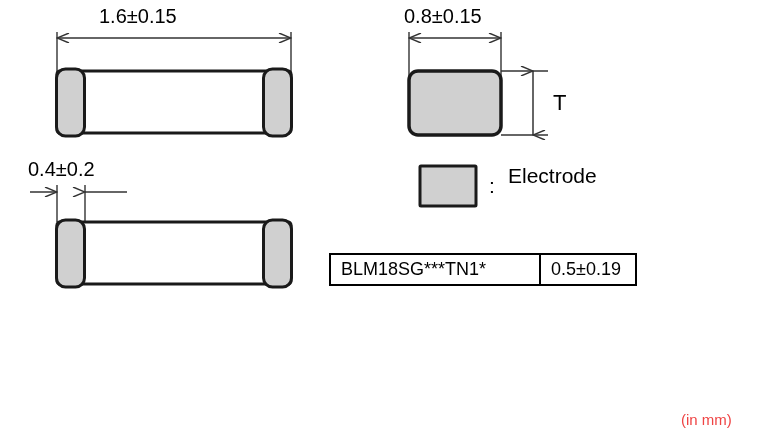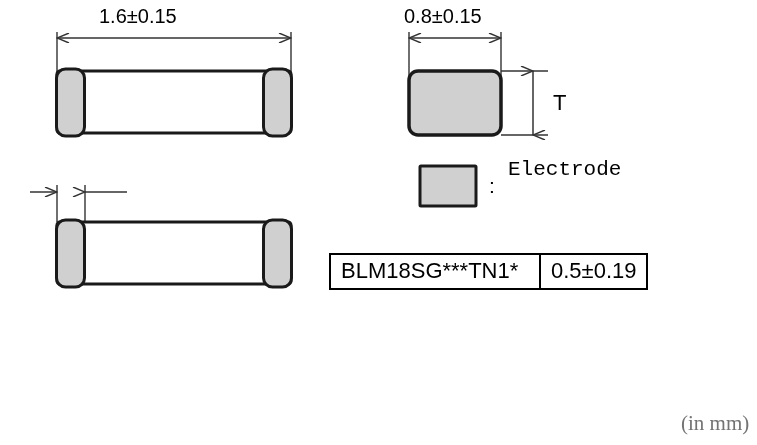--- a/index.html
+++ b/index.html
@@ -26,23 +26,23 @@
   }
   .legend-label {
     position: absolute;
     font-family: "Liberation Sans", sans-serif;
     font-size: 21px;
     color: #000000;
     white-space: nowrap;
   }
   .units-label {
     position: absolute;
-    font-family: Liberation Serif, serif;
-    font-size: 21px;
-    color: #737373;
+    font-family: Liberation Sans, sans-serif;
+    font-size: 15px;
+    color: #ef4444;
     white-space: nowrap;
   }
   svg.draw {
     position: absolute;
     left: 0;
     top: 0;
     width: 757px;
     height: 445px;
     pointer-events: none;
   }
@@ -50,21 +50,21 @@
   .spec-table {
     position: absolute;
     left: 313px;
     top: 253px;
     border-collapse: collapse;
     background: #ffffff;
   }
   .spec-table td {
     border: 2px solid #000000;
     font-family: "Liberation Sans", sans-serif;
-    font-size: 22px;
+    font-size: 18px;
     color: #000000;
     padding: 3px 10px 4px 10px;
     height: 22px;
     white-space: nowrap;
     text-align: left;
   }
   .spec-table td.code-cell {
     width: 188px;
   }
   .spec-table td.val-cell {
@@ -135,24 +135,25 @@
       <rect x="404" y="166" width="56" height="40" rx="1" ry="1" fill="#d0d0d0" stroke="#1a1a1a" stroke-width="3"></rect>
     </g>
   </svg>
 
   <div class="dim-label" style="left:83px; top:5px;">1.6±0.15</div>
 
   <div class="dim-label" style="left:388px; top:5px;">0.8±0.15</div>
 
   <div class="dim-label" style="left:537px; top:90px; font-size:22px;">T</div>
 
+  <div class="dim-label" style="left:12px; top:158px;">0.4±0.2</div>
 
   <div class="legend-label" style="left:473px; top:174px;">:</div>
 
-  <div class="legend-label" style="left:492px; top:158px;font-family:Liberation Mono, monospace;">Electrode</div>
+  <div class="legend-label" style="left:492px; top:164px;">Electrode</div>
 
   <div class="units-label" style="left:665px; top:411px;">(in mm)</div>
 
   <table class="spec-table">
     <tbody>
       <tr>
         <td class="code-cell">BLM18SG***TN1*</td>
         <td class="val-cell">0.5±0.19</td>
       </tr>
     </tbody>

